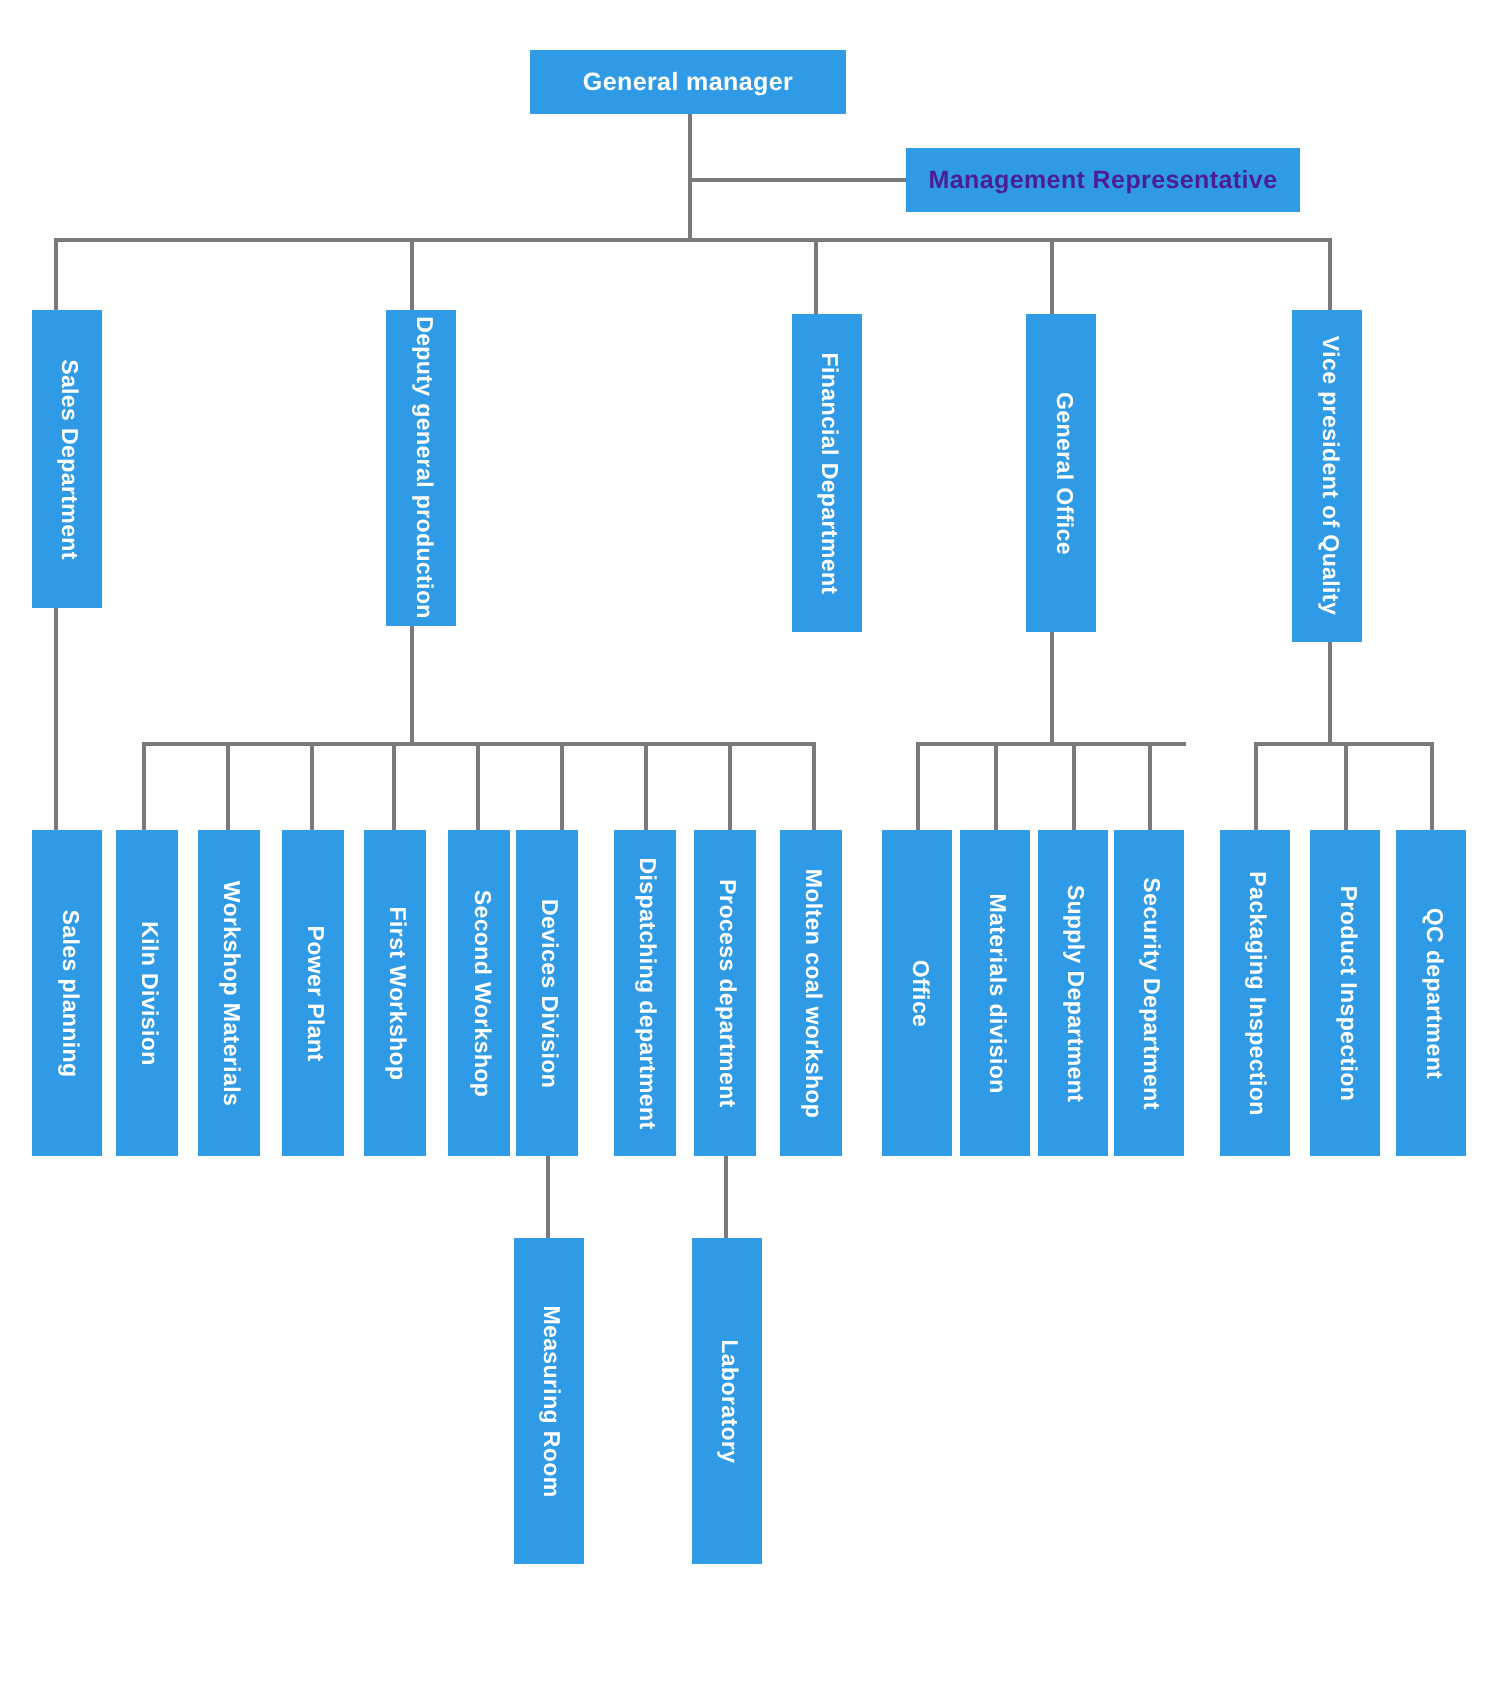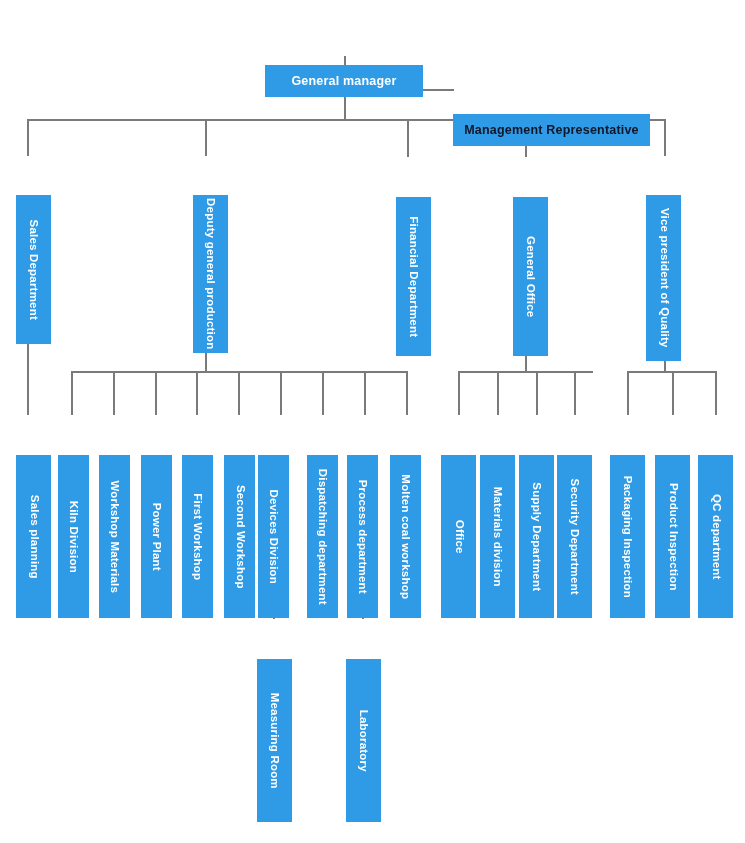--- a/index.html
+++ b/index.html
@@ -19,21 +19,20 @@
   }
   .node {
     position: absolute;
     background: #2f9ae5;
     color: #ffffff;
     box-sizing: border-box;
     display: flex;
     align-items: center;
     justify-content: center;
     overflow: hidden;
-    margin-top: 40px;
   }
   .node .node-label {
     display: block;
     white-space: nowrap;
     font-weight: bold;
     font-size: 11.5px;
     letter-spacing: 0.2px;
     line-height: 1;
     color: #ffffff;
   }
@@ -99,21 +98,21 @@
 
   <div class="conn v" style="left: 273px; top: 578px; height: 41px; background: rgb(122, 122, 122);"></div>
 
   <div class="conn v" style="left: 362px; top: 578px; height: 41px; background: rgb(122, 122, 122);"></div>
 
   <div class="node horiz" style="left: 265px; top: 25px; width: 158px; height: 32px; background: rgb(47, 154, 229);">
     <span class="node-label" style="color: rgb(255, 255, 255);">General manager</span>
   </div>
 
   <div class="node horiz" style="left: 453px; top: 74px; width: 197px; height: 32px; background: rgb(47, 154, 229);">
-    <span class="node-label" style="color: #0f172a;">Management Representative</span>
+    <span class="node-label" style="color: #4c1d95;">Management Representative</span>
   </div>
 
   <div class="node vert" style="left: 16px; top: 155px; width: 35px; height: 149px; background: rgb(47, 154, 229);">
     <span class="node-label" style="color: rgb(255, 255, 255);">Sales Department</span>
   </div>
   <div class="node vert" style="left: 193px; top: 155px; width: 35px; height: 158px; background: rgb(47, 154, 229);">
     <span class="node-label" style="color: rgb(255, 255, 255);">Deputy general production</span>
   </div>
   <div class="node vert" style="left: 396px; top: 157px; width: 35px; height: 159px; background: rgb(47, 154, 229);">
     <span class="node-label" style="color: rgb(255, 255, 255);">Financial Department</span>

